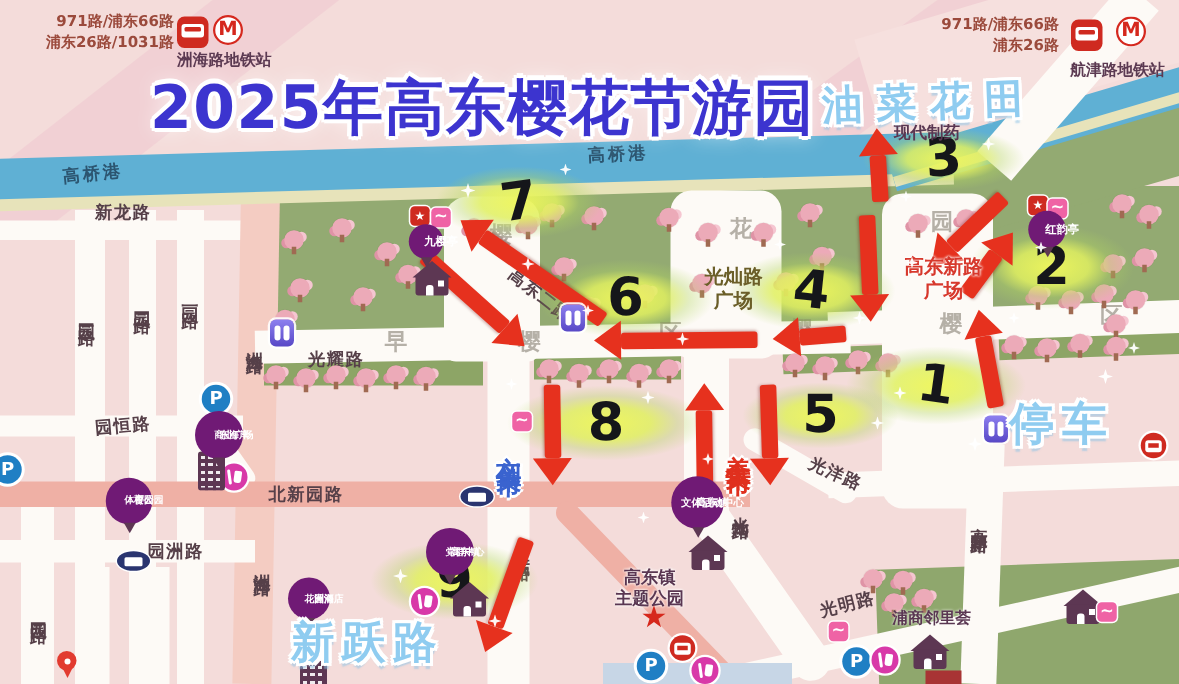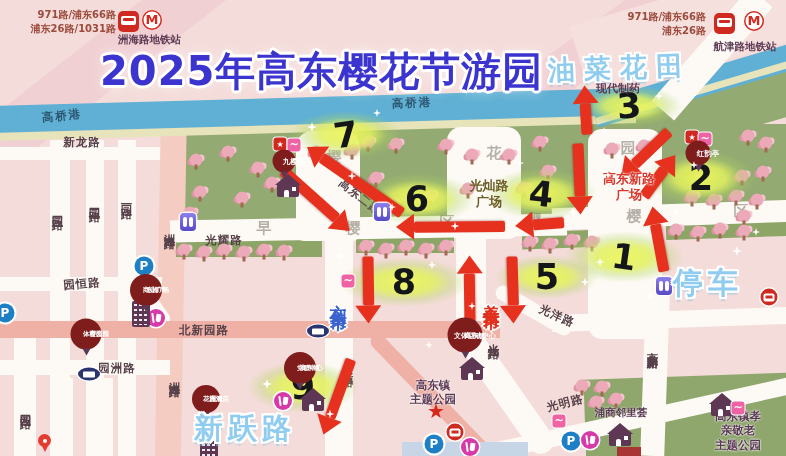--- a/index.html
+++ b/index.html
@@ -124,21 +124,21 @@
   .busc{width:17px;height:17px;border-radius:50%;background:#cf2a20;box-shadow:0 0 0 1.5px #fff;}
   .busc .bb{left:3px;top:5px;width:11px;height:8px;background:#fff;border-radius:2px;}
   .busc .bw{left:5px;top:7px;width:7px;height:2.5px;background:#cf2a20;}
   .buso{width:22px;height:13px;border-radius:50%;background:#2a3570;box-shadow:0 0 0 1px #fff;}
   .buso .bb{left:5px;top:4px;width:12px;height:6px;background:#fff;border-radius:1px;}
   .star{color:#d6281c;font-size:20px;transform:translate(-50%,-50%);z-index:6;}
   .pin{width:14px;height:20px;}
   .pin .c{left:0;top:0;width:13px;height:13px;border-radius:50%;background:#e23b30;}
   .pin .t{left:3px;top:10px;width:0;height:0;border-left:4px solid transparent;border-right:4px solid transparent;border-top:8px solid #e23b30;}
   .pin .d{left:4.5px;top:4.5px;width:4px;height:4px;border-radius:50%;background:#fff;}
-  .bub{transform:translate(-50%,-50%);border-radius:50%;background:#7f1d1d;z-index:7;color:#fff;display:flex;flex-direction:column;align-items:center;justify-content:center;text-align:center;font-weight:bold;padding-left:20px;}
+  .bub{transform:translate(-50%,-50%);border-radius:50%;background:#701a75;z-index:7;color:#fff;display:flex;flex-direction:column;align-items:center;justify-content:center;text-align:center;font-weight:bold;padding-left:20px;}
   .bub div{position:static;white-space:nowrap;}
   .bub .tail{position:absolute;left:50%;top:96%;margin-left:-4px;width:0;height:0;border-left:4px solid transparent;border-right:4px solid transparent;border-top:7px solid #5d3753;}
   .tree{width:13px;height:13px;border-radius:50%;background:#ecaab8;z-index:4;transform:translate(-50%,-50%);
     box-shadow:-5px 2px 0 -3px #df93a6,5px -2px 0 -3px #f5c6d1,0 0 0 0.5px rgba(0,0,0,.04);}
   .tree .tr{left:5px;top:11px;width:2.5px;height:5px;background:#a06a52;}
   .spark{background:#fff;transform:translate(-50%,-50%);z-index:7;opacity:.95;
     clip-path:polygon(50% 0,62% 38%,100% 50%,62% 62%,50% 100%,38% 62%,0 50%,38% 38%);}
   .biglbl{transform:translate(-50%,-50%);z-index:8;}
 </style>
 </head>
@@ -251,24 +251,20 @@
         <div style="position: static;">高东新路</div>
         <div style="position: static;">广场</div>
       </div>
       <div class="place plum" style="left: 433px; top: 392px;">
         <div style="position: static;">高东镇</div>
         <div style="position: static;">主题公园</div>
       </div>
       <div class="place plum-sm" style="left: 621px; top: 413px;">
         <div style="position: static;">浦商邻里荟</div>
       </div>
-      <div class="place plum" style="left: 738px; top: 431px;">
-        <div style="position: static;">高东镇孝亲敬老</div>
-        <div style="position: static;">主题公园</div>
-      </div>
       <div class="place market market-blue vert" style="left: 338px; top: 297px;">
         <div style="position: static;">文创集市</div>
       </div>
       <div class="place market market-red vert" style="left: 491px; top: 296px;">
         <div style="position: static;">美食集市</div>
       </div>
       <div class="biglbl bubble-blue" style="left: 245px; top: 429px; font-size: 29px; letter-spacing: 5px;">新跃路</div>
       <div class="biglbl bubble-blue" style="left: 708px; top: 283px; font-size: 30px; letter-spacing: 5px;">停车</div>
       <div class="glow" style="left: 624px; top: 257px; width: 120px; height: 52px;"></div>
       <div class="marker-n" style="left: 624px; top: 257px; transform: translate(-50%, -50%) rotate(8deg);">1</div>

